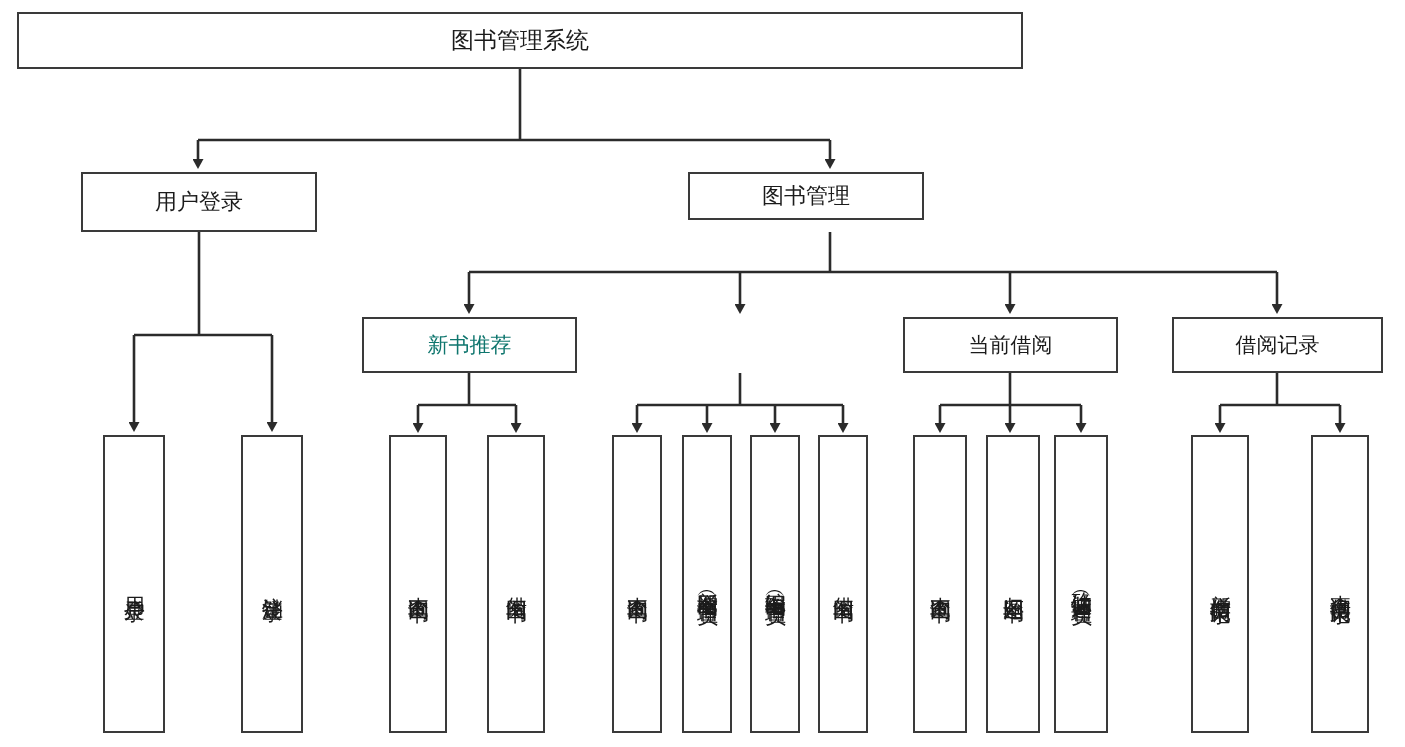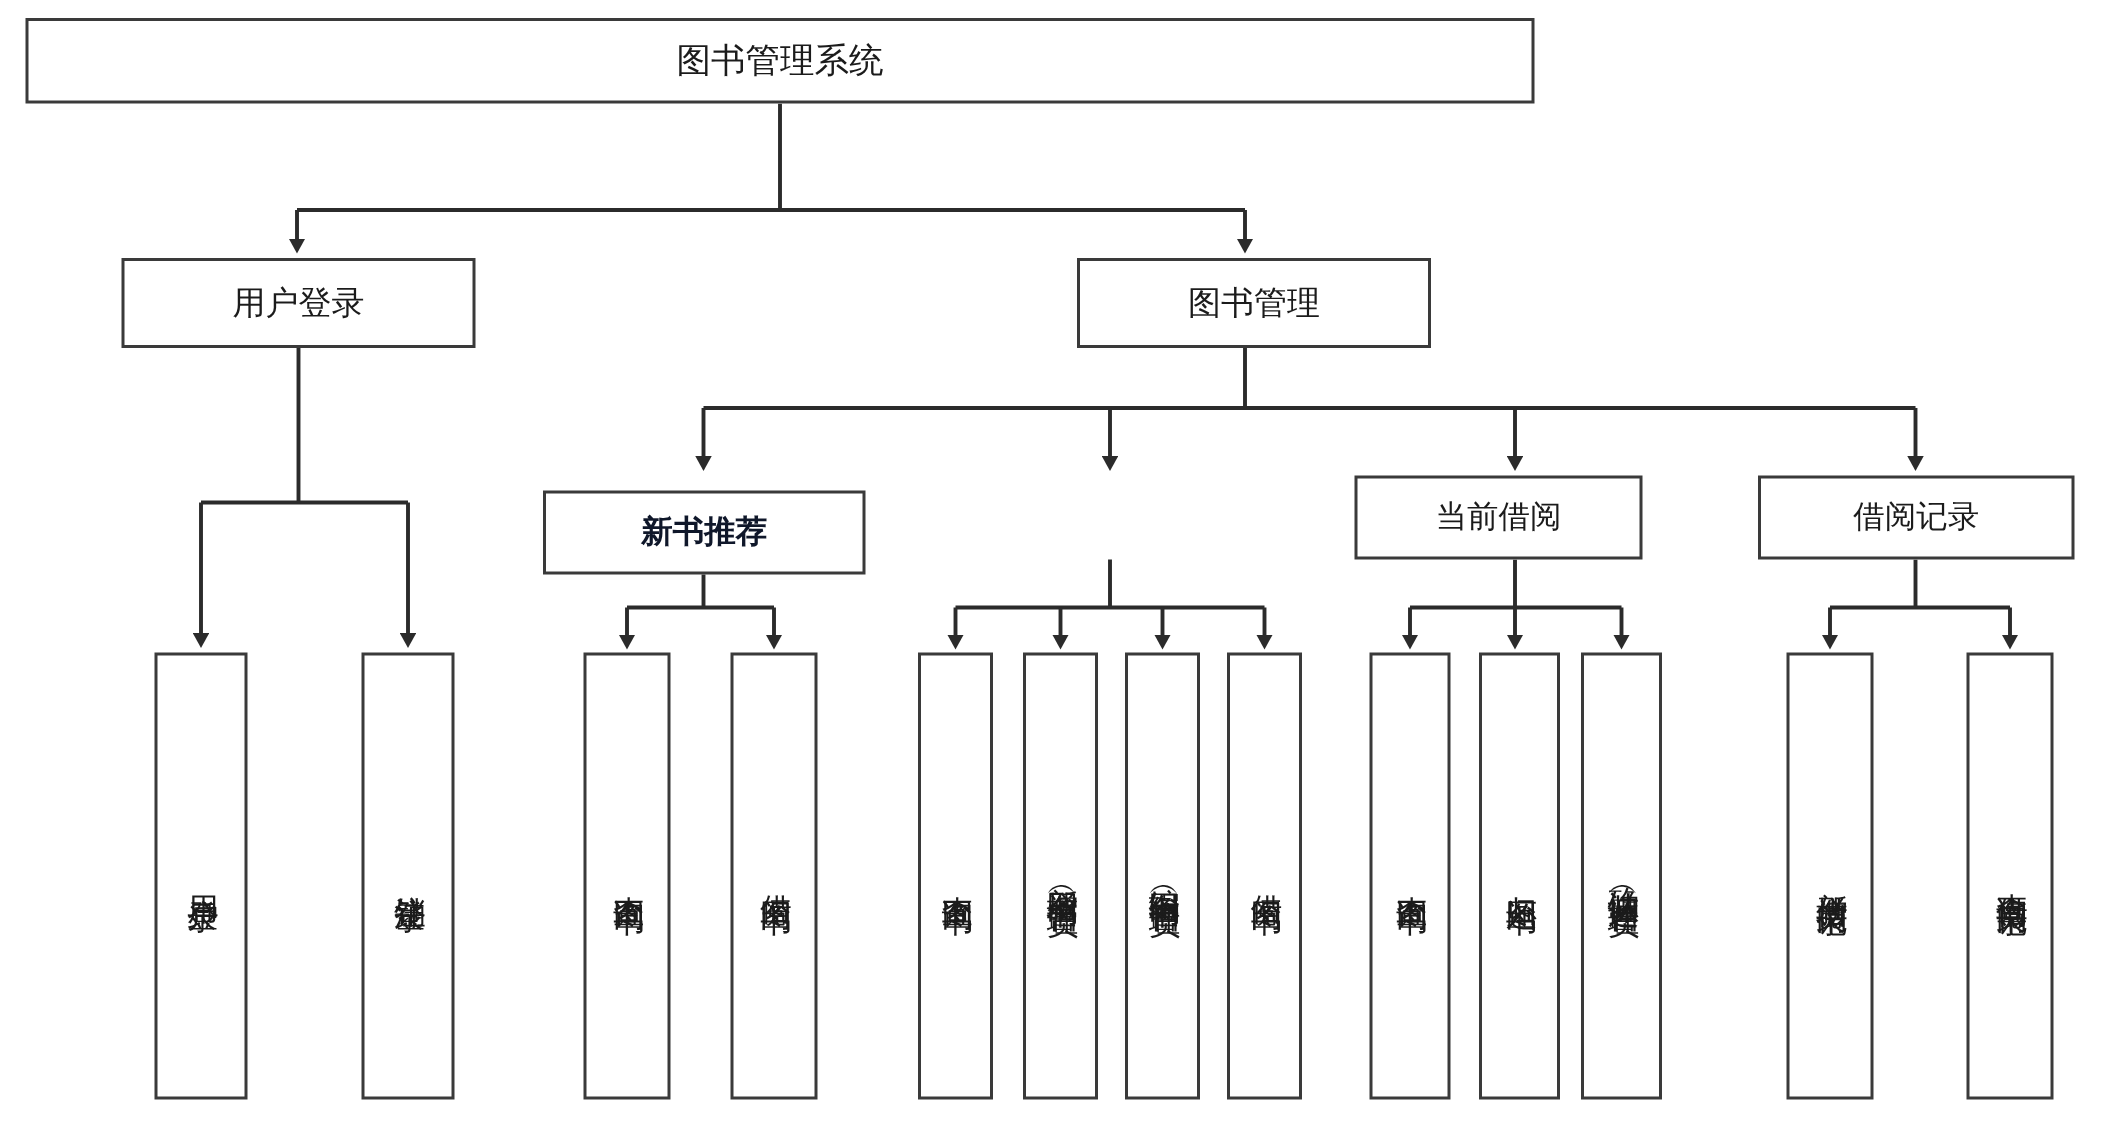--- a/index.html
+++ b/index.html
@@ -126,28 +126,28 @@
     </g>
   </svg>
 
   <div class="node root" style="left: 17px; top: 12px; width: 1006px; height: 57px; border-color: rgb(58, 58, 58); background: rgb(255, 255, 255); color: rgb(27, 27, 27);">
     <span>图书管理系统</span>
   </div>
 
   <div class="node lvl2" style="left: 81px; top: 172px; width: 236px; height: 60px; border-color: rgb(58, 58, 58); background: rgb(255, 255, 255); color: rgb(27, 27, 27);">
     <span>用户登录</span>
   </div>
-  <div class="node lvl2" style="left: 718px; top: 172px; width: 236px; height: 60px; border-color: rgb(58, 58, 58); background: rgb(255, 255, 255); color: rgb(27, 27, 27);">
+  <div class="node lvl2" style="left: 688px; top: 172px; width: 236px; height: 48px; border-color: rgb(58, 58, 58); background: rgb(255, 255, 255); color: rgb(27, 27, 27);">
     <span>图书管理</span>
   </div>
 
-  <div class="node lvl3" style="left: 362px; top: 327px; width: 215px; height: 56px; border-color: rgb(58, 58, 58); background: rgb(255, 255, 255); color: #0f172a; font-weight: bold;">
+  <div class="node lvl3" style="left: 362px; top: 317px; width: 215px; height: 56px; border-color: rgb(58, 58, 58); background: rgb(255, 255, 255); color: #0f766e;">
     <span>新书推荐</span>
   </div>
-  <div class="node lvl3" style="left: 903px; top: 317px; width: 192px; height: 56px; border-color: rgb(58, 58, 58); background: rgb(255, 255, 255); color: rgb(27, 27, 27);">
+  <div class="node lvl3" style="left: 903px; top: 317px; width: 215px; height: 56px; border-color: rgb(58, 58, 58); background: rgb(255, 255, 255); color: rgb(27, 27, 27);">
     <span>当前借阅</span>
   </div>
   <div class="node lvl3" style="left: 1172px; top: 317px; width: 211px; height: 56px; border-color: rgb(58, 58, 58); background: rgb(255, 255, 255); color: rgb(27, 27, 27);">
     <span>借阅记录</span>
   </div>
 
   <div class="node leaf" style="left: 103px; top: 435px; width: 62px; height: 298px; border-color: rgb(58, 58, 58); background: rgb(255, 255, 255); color: rgb(27, 27, 27);">
     <span class="vtext">用户登录</span>
   </div>
   <div class="node leaf" style="left: 241px; top: 435px; width: 62px; height: 298px; border-color: rgb(58, 58, 58); background: rgb(255, 255, 255); color: rgb(27, 27, 27);">

